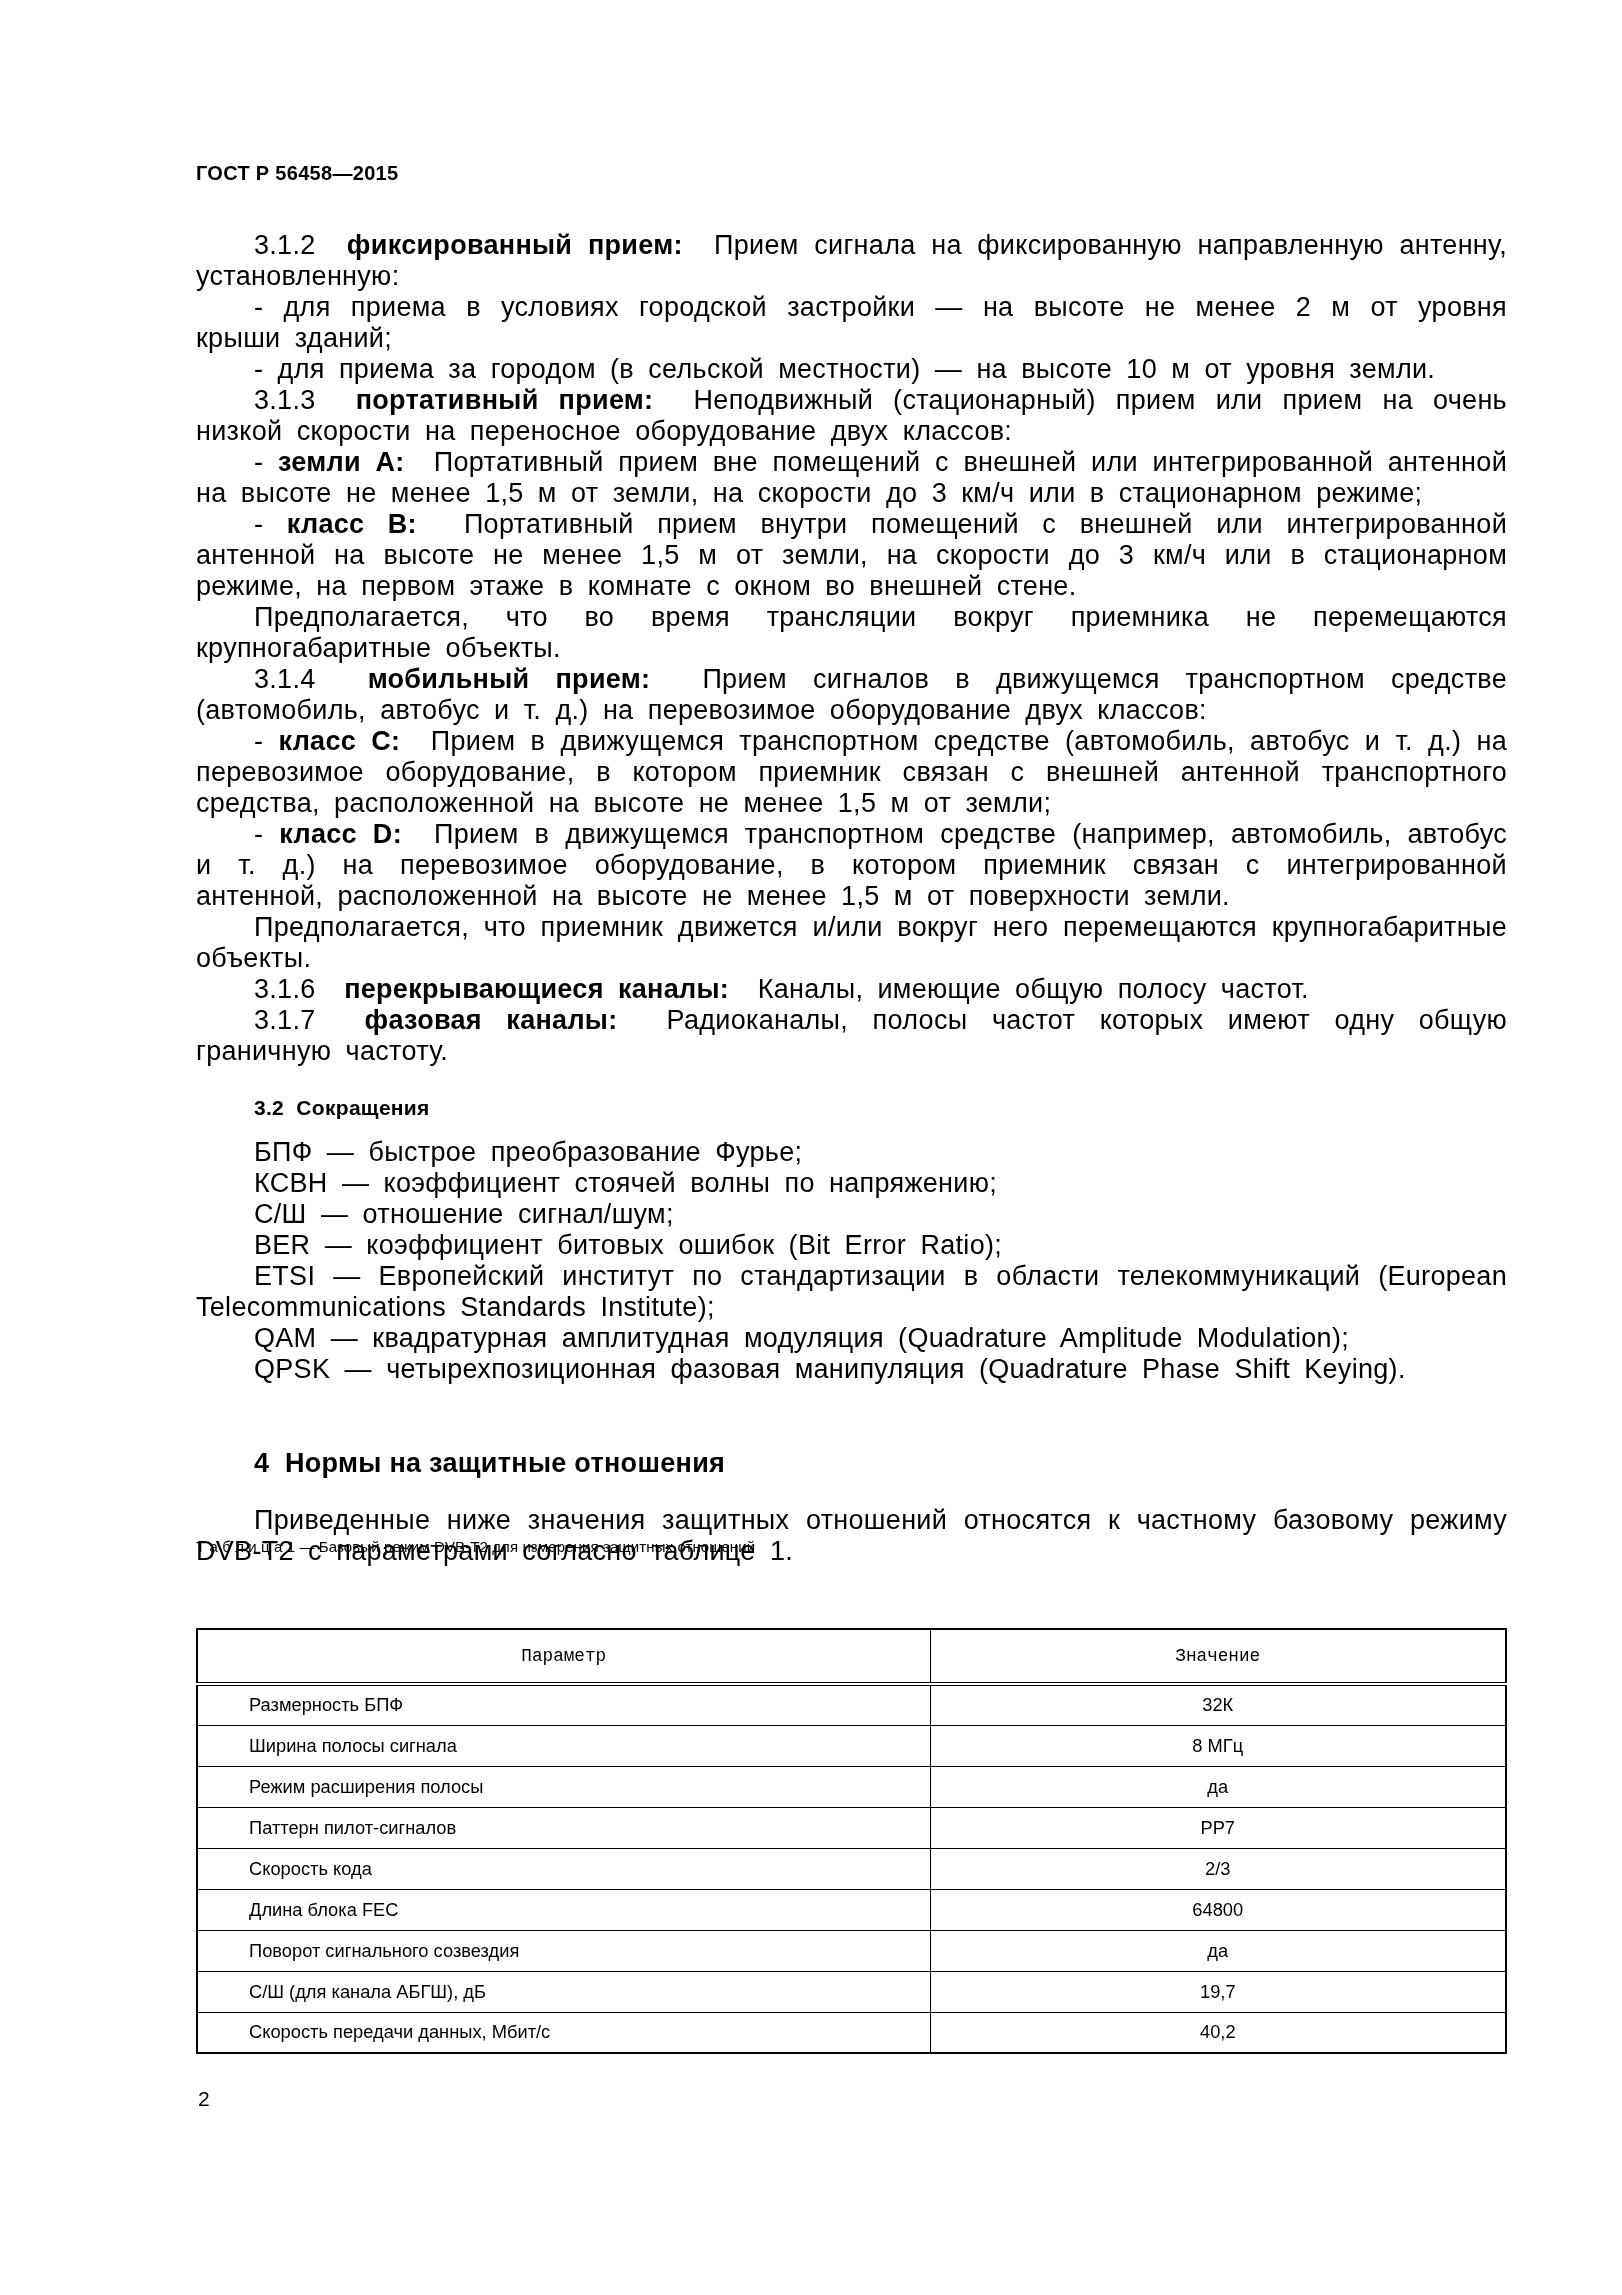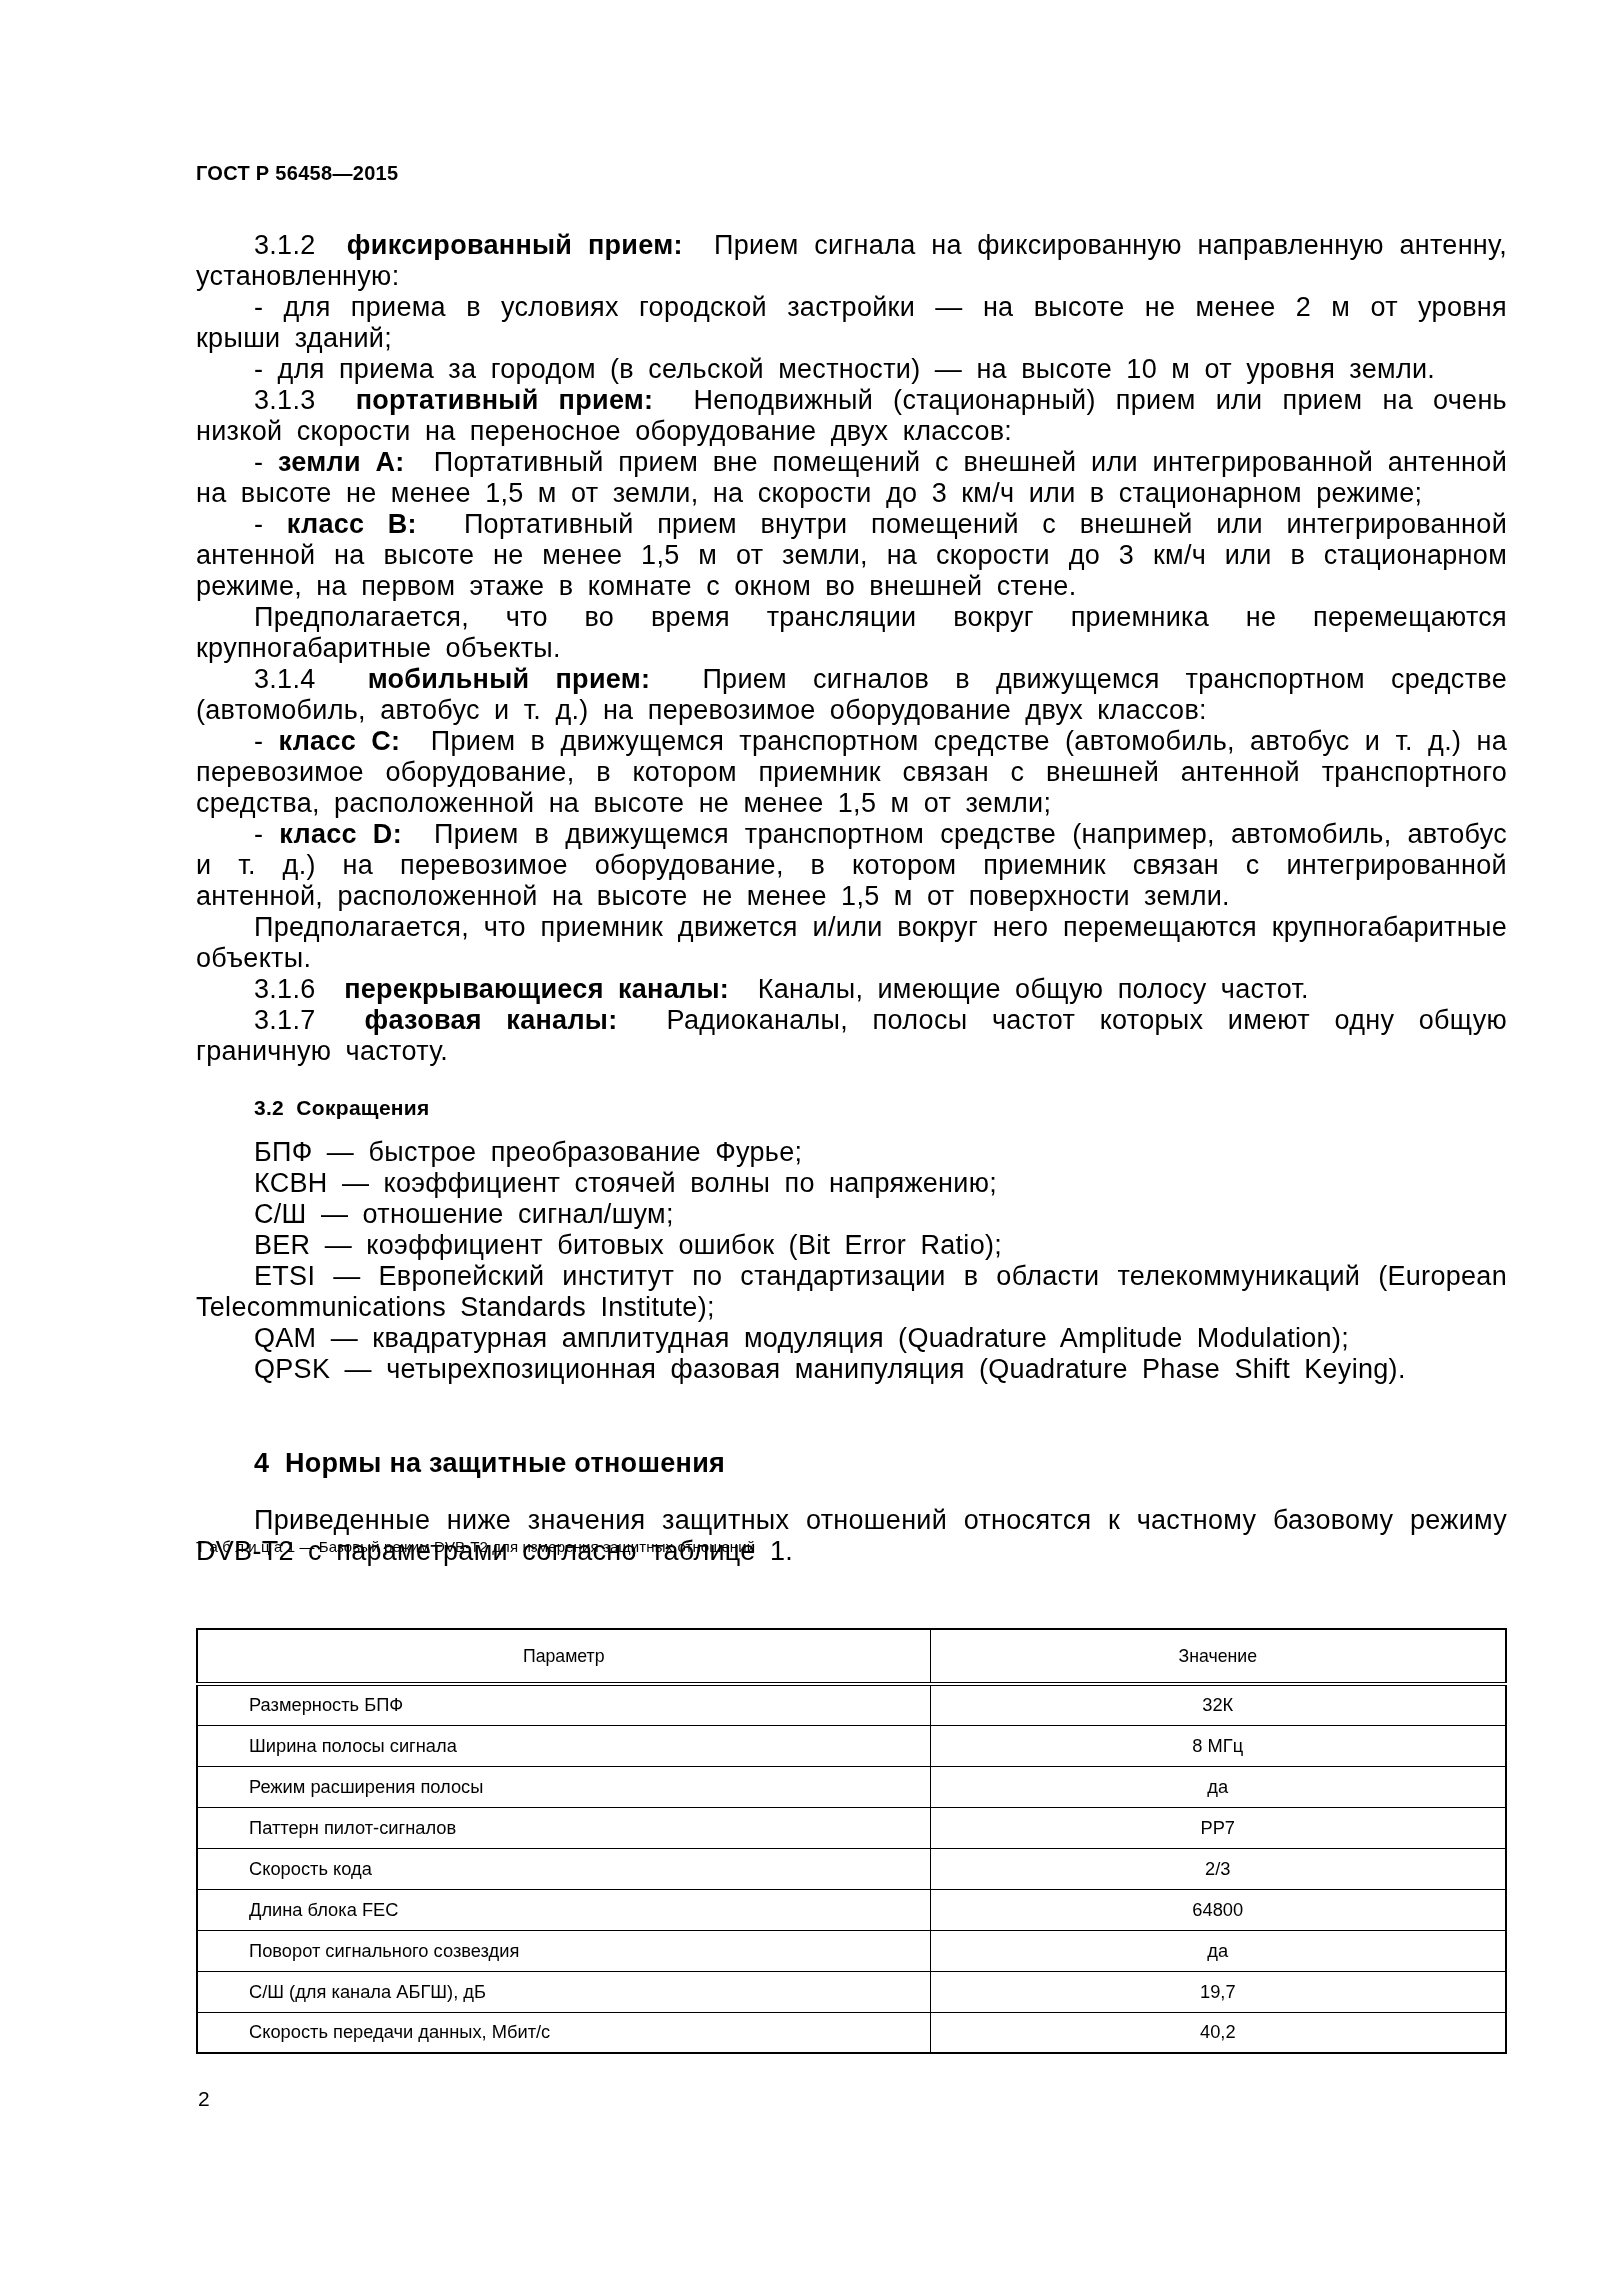--- a/index.html
+++ b/index.html
@@ -48,21 +48,21 @@
   table.params-table {
     position:absolute; left:196px; top:1628px; width:1311px;
     border-collapse:collapse; border:2.6px solid #000;
     font-size:18.3px;
   }
   .params-table col.c1 { width:56%; }
   .params-table col.c2 { width:44%; }
   .params-table th {
     border-left:1.3px solid #000; border-bottom:4.6px double #000;
     height:55px; font-weight:normal; font-size:17.7px;
-    text-align:center; vertical-align:middle;
+    text-align:center; vertical-align:middle;font-family:Liberation Mono, monospace;
   }
   .params-table td {
     border-left:1.3px solid #000; border-bottom:1.3px solid #000;
     height:41px; vertical-align:middle;
   }
   .params-table th:first-child, .params-table td:first-child { border-left:none; }
   .params-table tbody tr:last-child td { border-bottom:none; }
   .params-table td.param { text-align:left; padding-left:51px; }
   .params-table td.value { text-align:center; }
 

